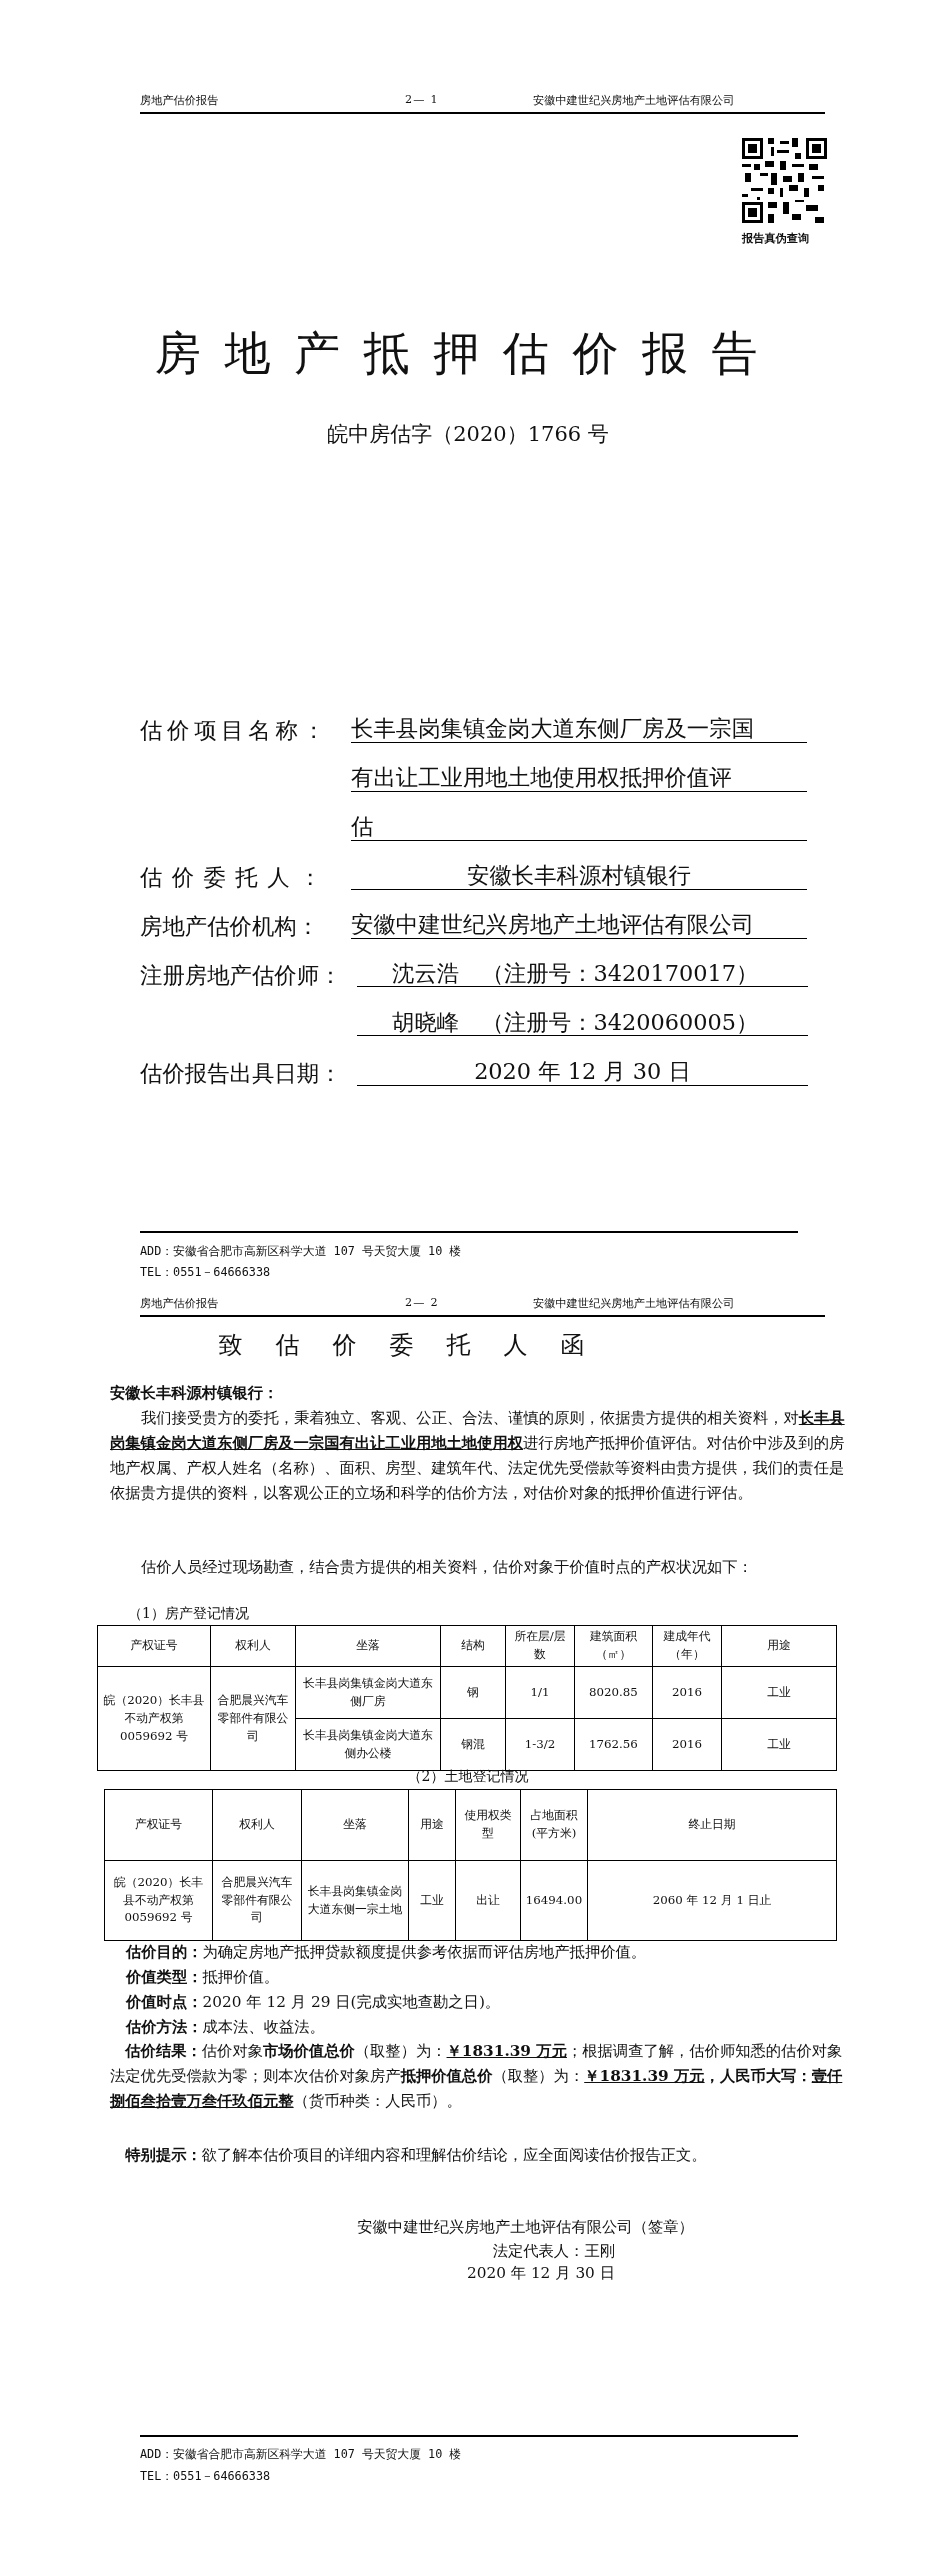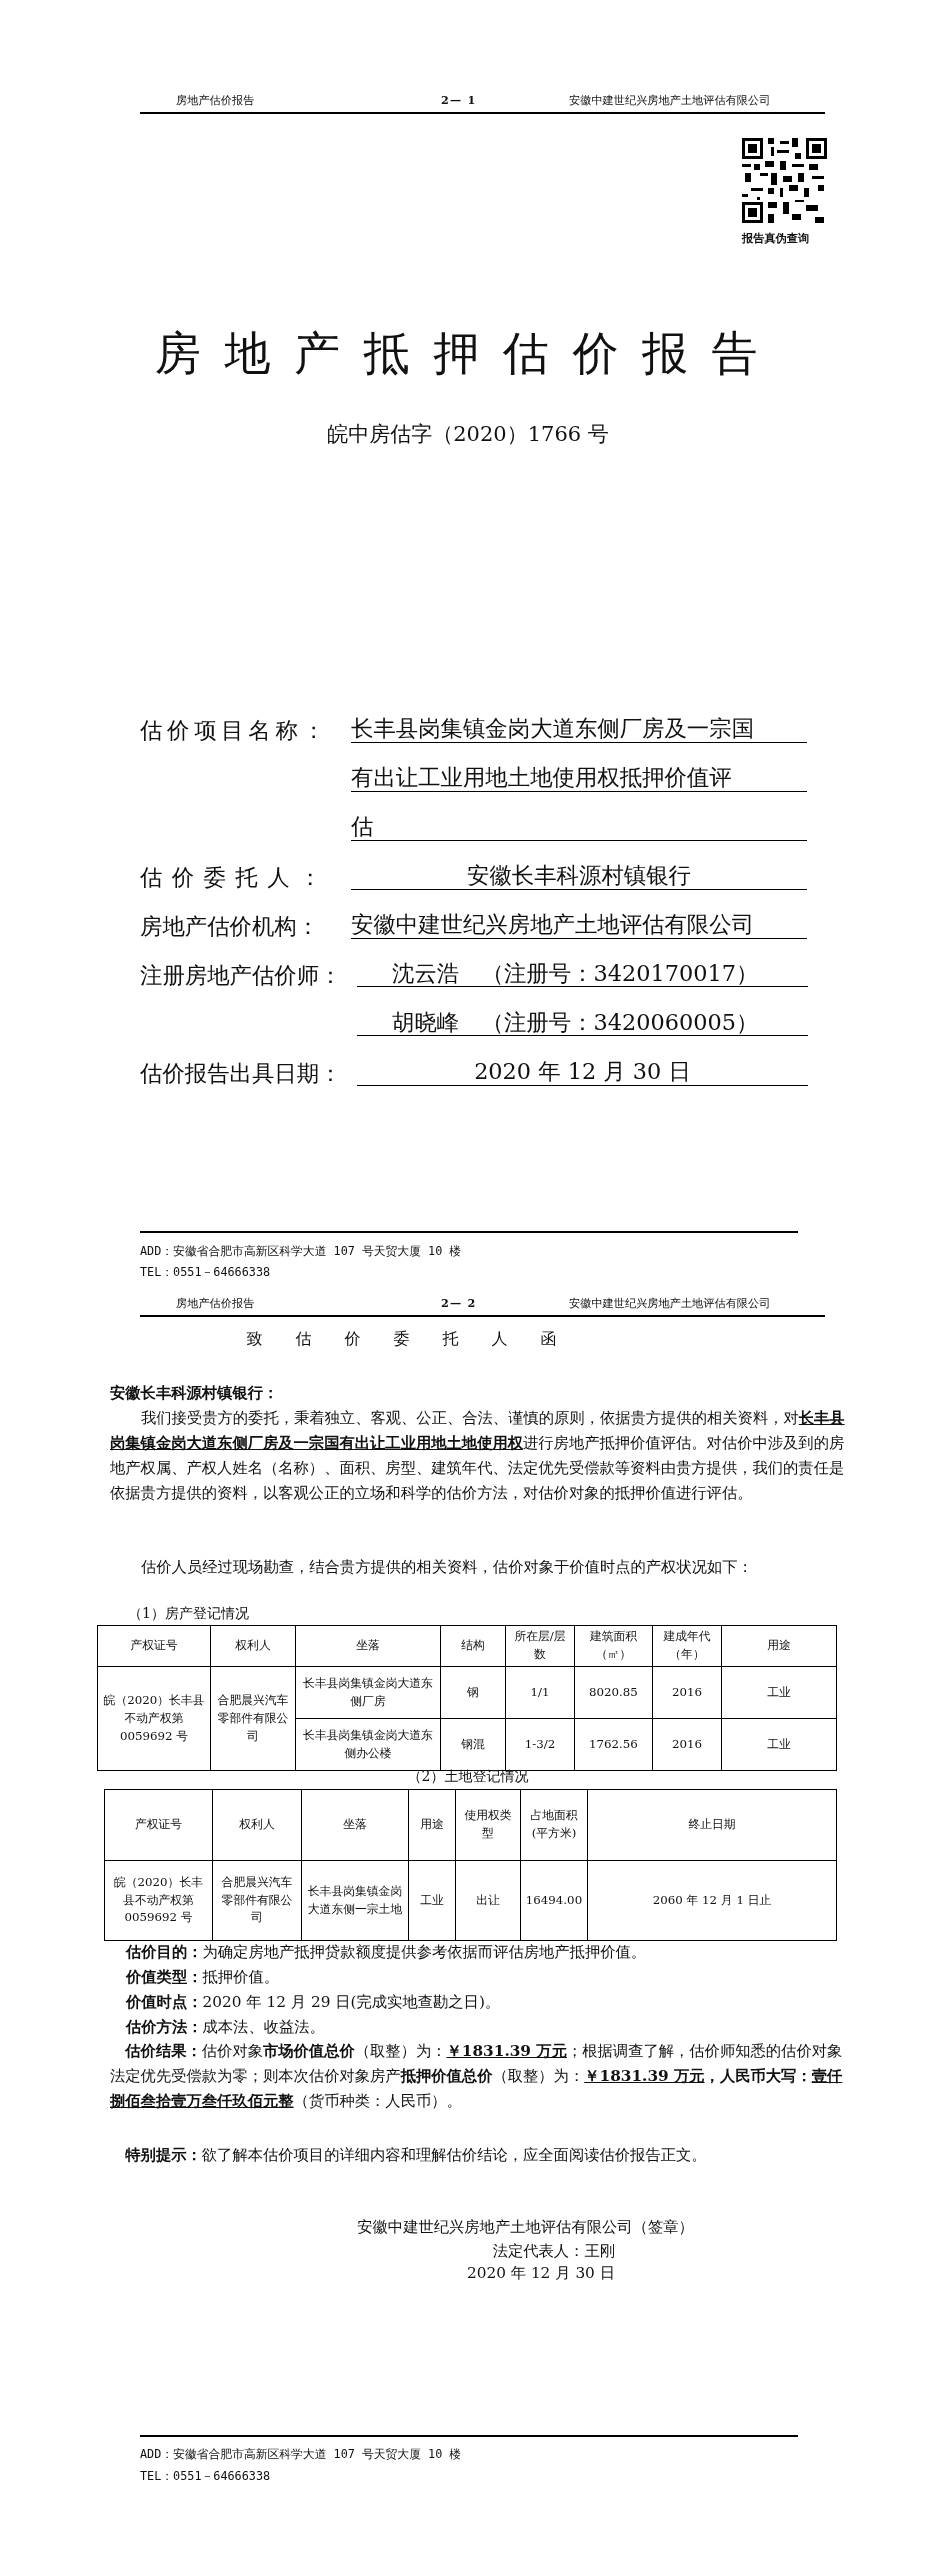--- a/index.html
+++ b/index.html
@@ -1,30 +1,30 @@
 <!DOCTYPE html>
 <html style="font-size:9.4px"><head>
   <meta charset="utf-8">
   <style>
     html, body { margin: 0; padding: 0; background: #ffffff; }
     body { width: 936px; height: 2576px; position: relative; overflow: hidden; color: #111; font-family: "DejaVu Serif", "Liberation Serif", serif; }
-    .page-header { position: absolute; left: 140px; width: 685px; height: 17.7px; font-size: 11.2px; margin-left: 36px; }
+    .page-header { position: absolute; left: 140px; width: 685px; height: 17.7px; font-size: 11.2px; }
     .page-header .hl { position: absolute; left: 0; top: 0; }
-    .page-header .hc { position: absolute; left: 265px; top: 0; letter-spacing: 1.2px; font-weight: bold; }
+    .page-header .hc { position: absolute; left: 265px; top: 0; letter-spacing: 1.2px; }
     .page-header .hr { position: absolute; left: 393px; top: 0; }
     .header-rule { position: absolute; left: 140px; width: 685px; height: 2.4px; background: #000; }
     .footer-rule { position: absolute; left: 140px; width: 658px; height: 2.4px; background: #000; }
     .footer-line { position: absolute; left: 140px; font-size: 11.8px; font-family: "DejaVu Sans Mono", "Liberation Mono", monospace; letter-spacing: 0px; }
     .qr { position: absolute; left: 742px; top: 138px; width: 85px; height: 85px; }
     .qr-label { position: absolute; left: 742px; top: 231px; font-size: 11.2px; font-weight: bold; }
     .main-title { position: absolute; left: 0; width: 936px; top: 323px; text-align: center; font-size: 46px; letter-spacing: 23.6px; font-weight: normal; }
     .report-no { position: absolute; left: 0; width: 936px; top: 420px; text-align: center; font-size: 21px; }
     .field-label { position: absolute; left: 140px; font-size: 22.4px; white-space: nowrap; }
     .field-value { position: absolute; font-size: 22.4px; white-space: nowrap; border-bottom: 1.8px solid #000; height: 27px; line-height: 27px; }
-    .letter-title { position: absolute; left: 0; width: 836px; top: 1329px; text-align: center; font-size: 16px; letter-spacing: 33px; }
+    .letter-title { position: absolute; left: 0; width: 836px; top: 1329px; text-align: center; font-size: 24px; letter-spacing: 33px; }
     .para { position: absolute; left: 110px; width: 746px; font-size: 15.3px; line-height: 25px; }
     .para u { text-decoration: underline; text-decoration-thickness: 1.2px; }
     .bold { font-weight: bold; }
     table.reg { position: absolute; border-collapse: collapse; font-size: 11.8px; text-align: center; }
     table.reg td, table.reg th { border: 0.6px solid #000; font-weight: normal; padding: 2.4px 3.5px; line-height: 17.7px; }
     table.reg tr.head td { border-bottom: 1.2px solid #000; }
     .sec-label { position: absolute; font-size: 14px; }
     .sign { position: absolute; font-size: 15.3px; white-space: nowrap; }
   </style>
 </head>

